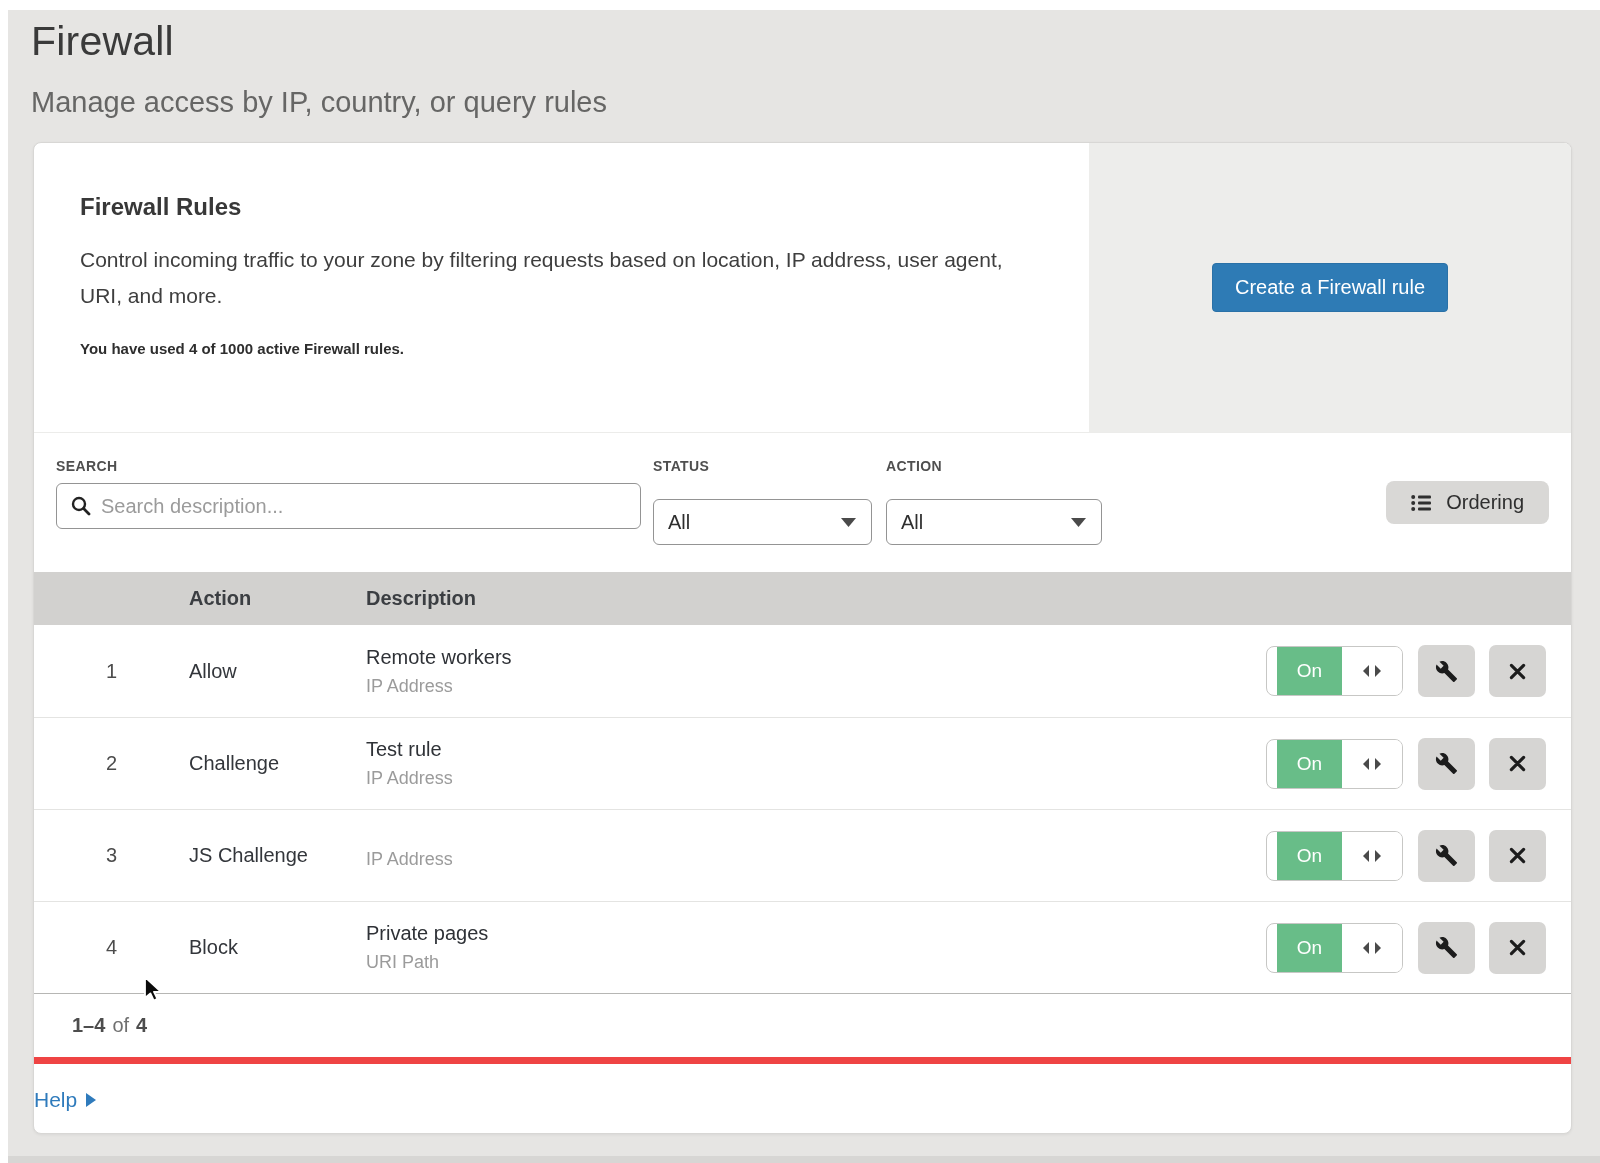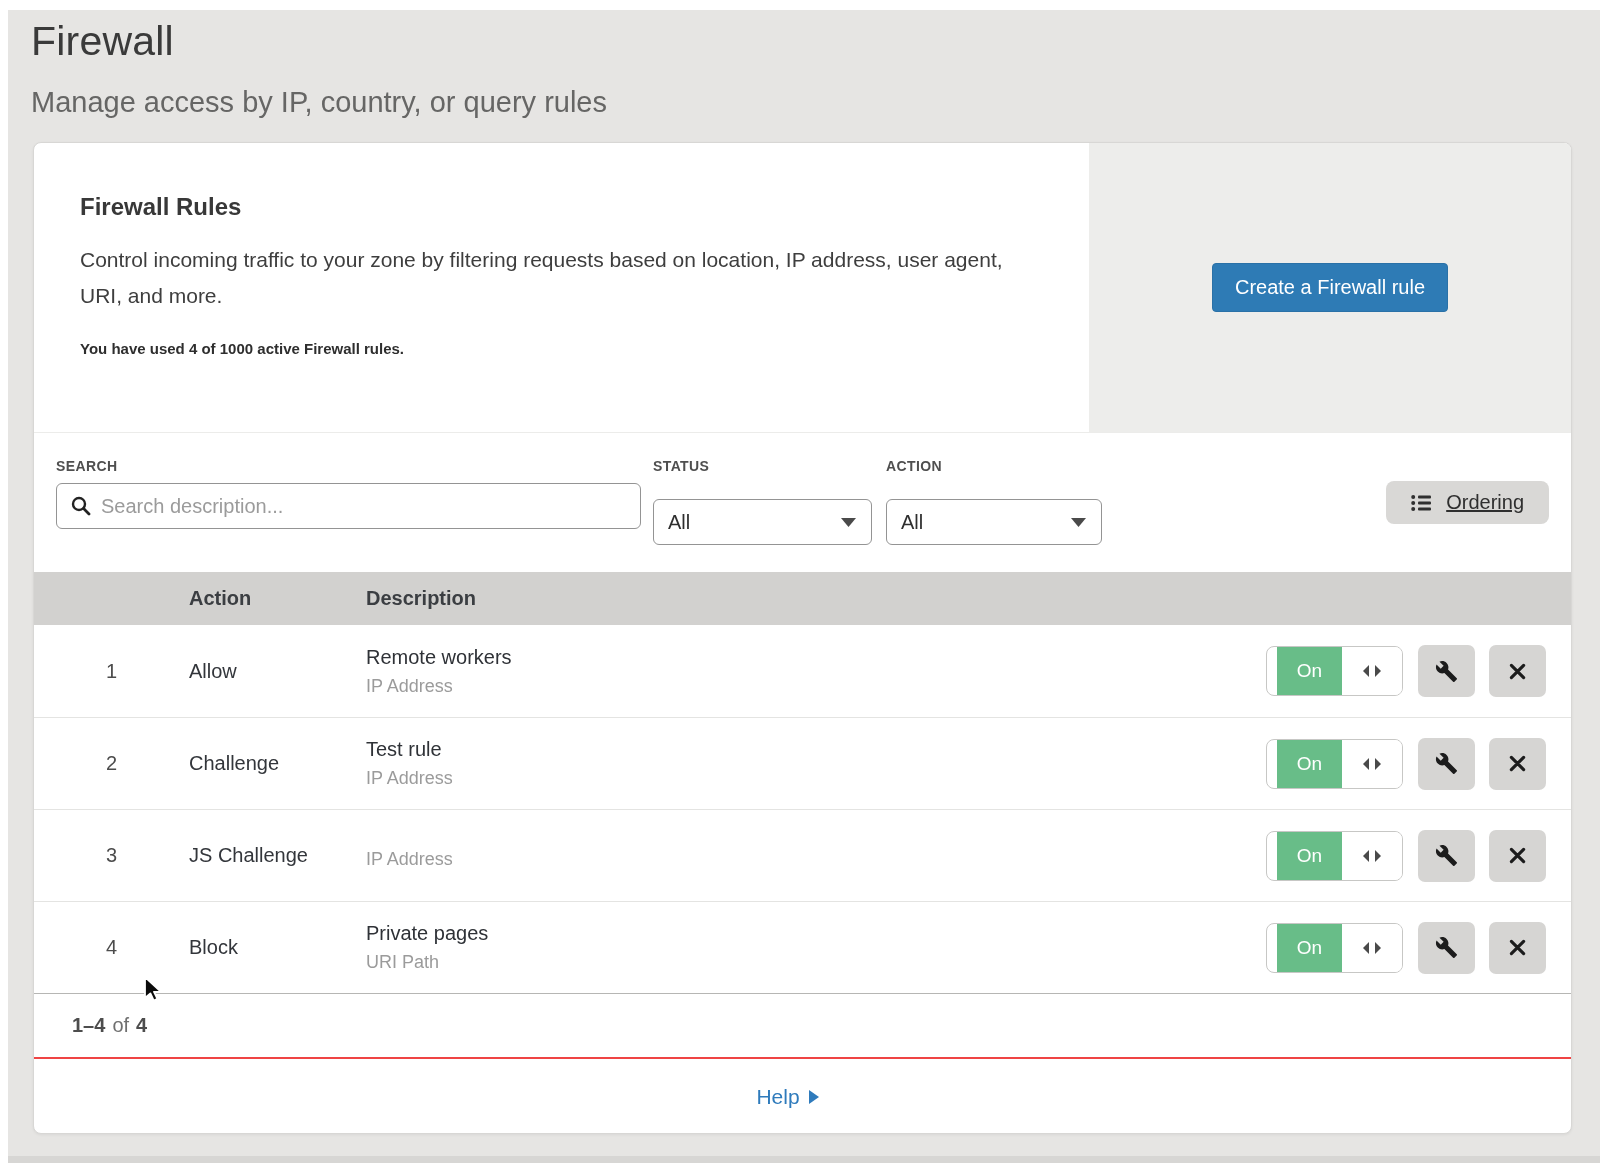--- a/index.html
+++ b/index.html
@@ -40,21 +40,21 @@
   .text-input::placeholder { color:#9b9b9b; }
   .select-box { height:46px; border:1px solid #949494; border-radius:6px; background:#fff;
                 display:flex; align-items:center; justify-content:space-between;
                 padding:0 15px 0 14px; cursor:pointer;margin-top:16px; }
   .g-status { margin-left:12px; } .g-status .select-box { width:219px; }
   .g-action { margin-left:14px; } .g-action .select-box { width:216px; }
   .select-value { font-size:20px; color:#2f2f2f; }
   .ordering-btn { margin-left:auto; margin-top:23px; height:43px; padding:16px 25px;
                   background:#d9d8d6; border:none; border-radius:8px; display:flex;
                   align-items:center; gap:15px; font-family:inherit; font-size:20px;
-                  color:#2f2f2f; cursor:pointer;text-decoration:underline; }
+                  color:#2f2f2f; cursor:pointer; }
 
   
   .table-header { height:53px; background:#d2d1cf; display:flex; align-items:center;
                   font-size:20px; font-weight:700; color:#3b3e42; }
   .col-num { width:155px; text-align:center; flex:none; }
   .col-action { width:177px; flex:none; }
   .col-desc { flex:1; }
   .rule-row { height:92px; display:flex; align-items:center; background:#fff; }
   .rule-row + .rule-row { border-top:1px solid #e4e4e2; }
   .rule-priority { font-size:20px; color:#4c4c4c; }
@@ -72,22 +72,22 @@
   .icon-btn { width:57px; height:52px; background:#d6d5d3; border:none; border-radius:7px;
               display:flex; align-items:center; justify-content:center; cursor:pointer; }
   .btn-wrench { margin-left:15px; }
   .btn-x { margin-left:14px; }
 
   
   .pagination { height:64px; border-top:1px solid #b6b6b4; display:flex; align-items:center;
                 padding-left:38px; font-size:20px; color:#6f6f6f; }
   .pg-strong { font-weight:700; color:#4d4d4d; }
   .pg-mid { margin:0 7px; }
-  .help-row { height:78px; border-top:2px solid #ef4444; display:flex; align-items:center;
-              justify-content:center; padding-right:30px; }
+  .help-row { height:78px; border-top:7px solid #ef4444; display:flex; align-items:center;
+              justify-content:flex-start; padding-right:30px; }
   .help-link { display:flex; align-items:center; gap:9px; color:#2f7bbc; font-size:21px;
                text-decoration:none; cursor:pointer; }
 
   .mouse-cursor { position:absolute; left:143px; top:976px; z-index:50; }
 </style>
 </head>
 <body>
 
 <div class="page">
 

